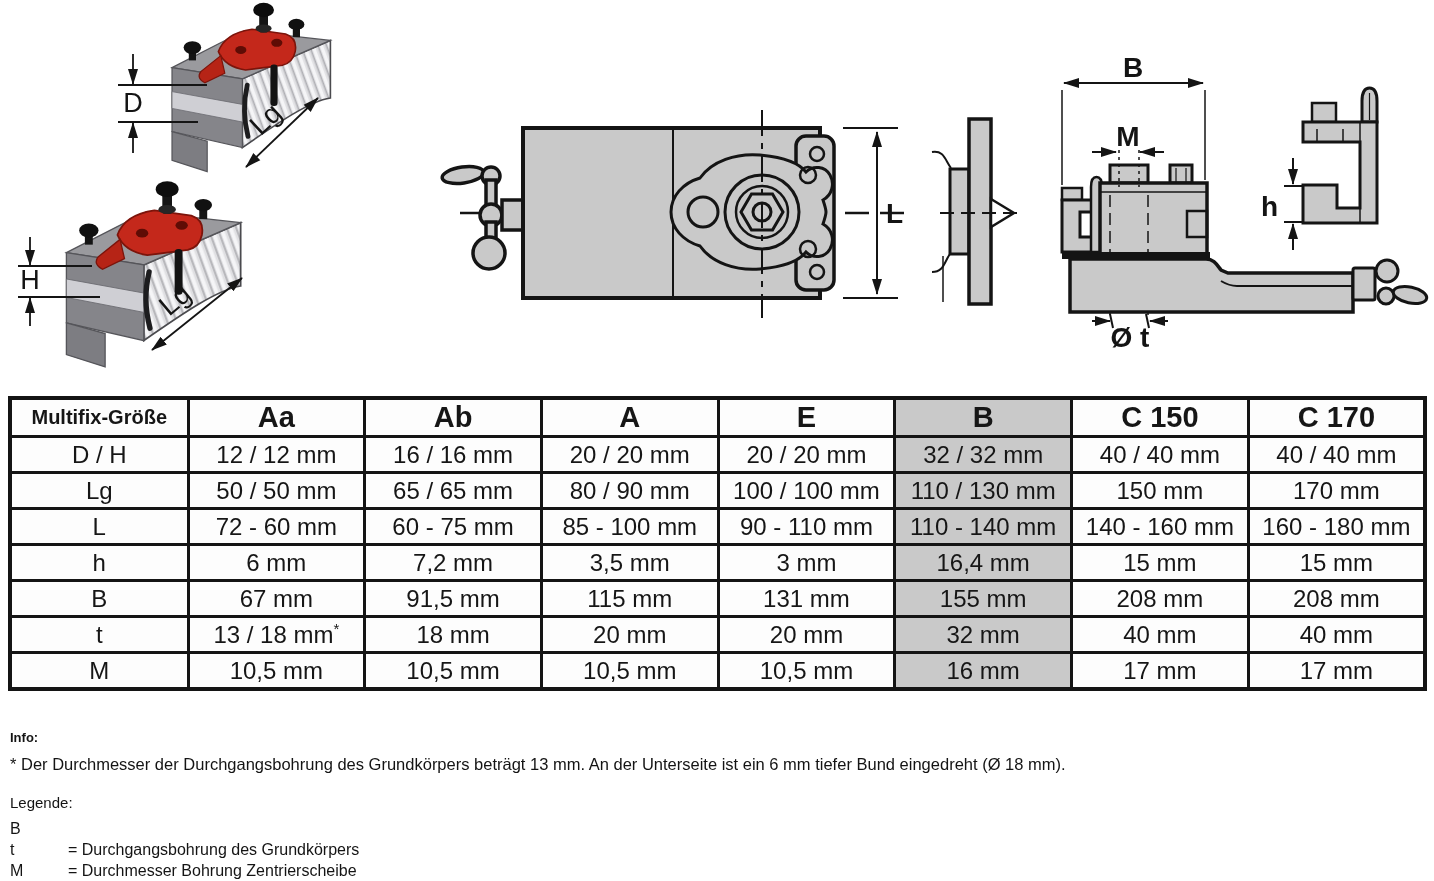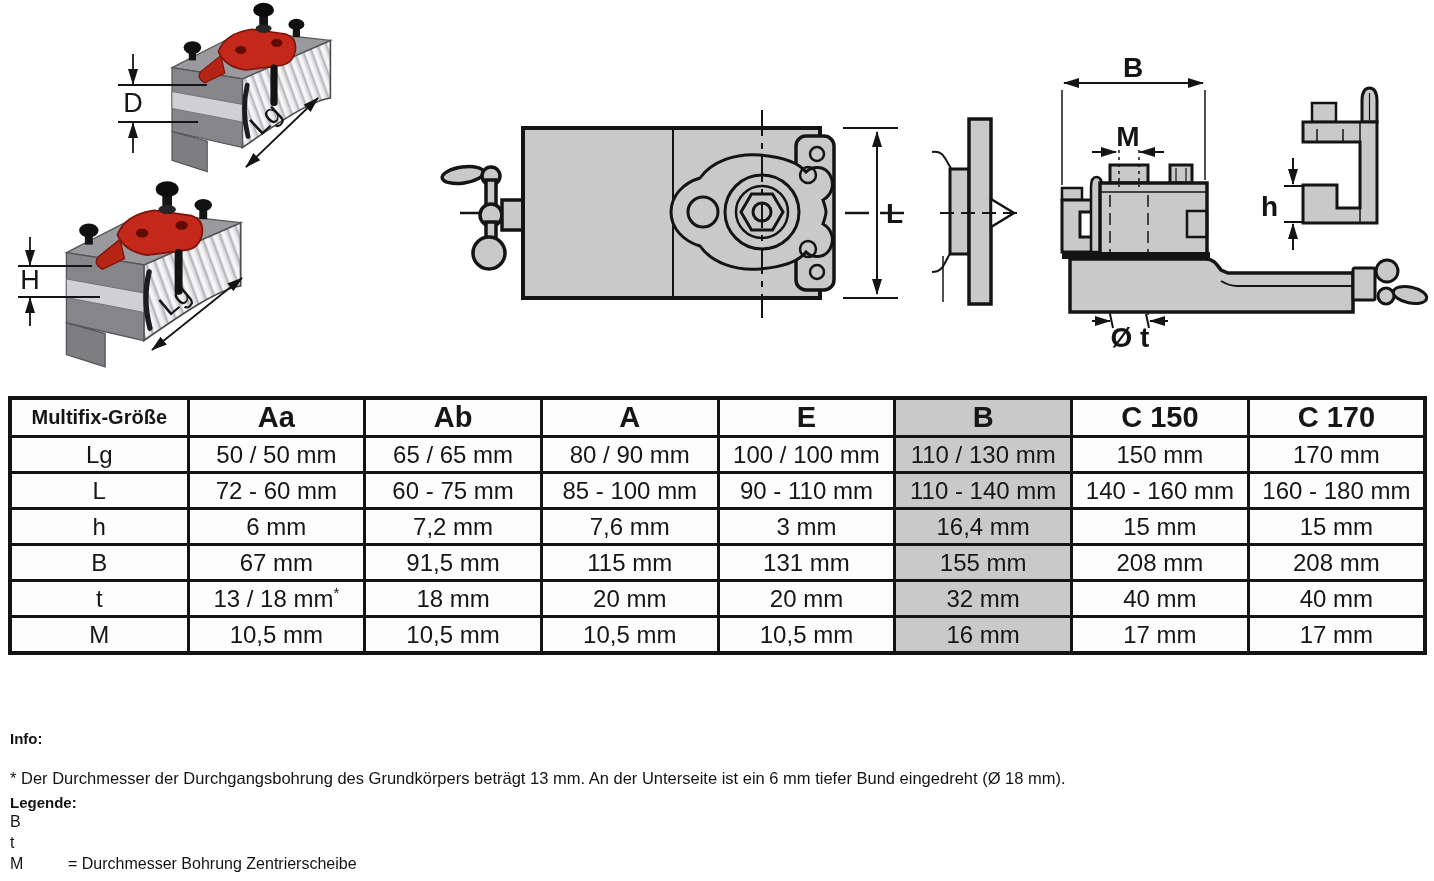--- a/index.html
+++ b/index.html
@@ -15,24 +15,24 @@
             table-layout:fixed;border:4px solid #141414;}
   table.dim th,table.dim td{border:3px solid #141414;text-align:center;vertical-align:middle;
             padding:0;height:33px;white-space:nowrap;overflow:hidden;background:#fdfdfd;
             font-size:24px;font-weight:normal;color:#161616;}
   table.dim thead th{font-size:29px;font-weight:bold;height:35px;margin-top:33px;}
   table.dim thead th.first{font-size:20px;}
   table.dim .hl{background:#c9c9c9;}
   table.dim sup{font-size:15px;line-height:0;}
 
   .info{position:absolute;left:10px;top:730px;}
-  .info .h{font-weight:bold;font-size:15px;margin-bottom:22px;}
+  .info .h{font-weight:bold;font-size:13px;margin-bottom:10px;}
   .info .txt{font-size:16.5px;}
   .legend{position:absolute;left:10px;top:794px;}
-  .legend .h{font-weight:bold;font-size:15px;}
+  .legend .h{font-weight:normal;font-size:15px;margin-bottom:7px;}
   .legend .row{display:flex;font-size:16px;line-height:21px;}
   .legend .sym{width:58px;}
 </style>
 </head>
 <body>
 
 <div class="page">
 
   <svg class="drawings" width="1434" height="394" viewBox="0 0 1434 394">
     <defs>
@@ -221,20 +221,30 @@
         <th>Ab</th>
         <th>A</th>
         <th>E</th>
         <th class="hl">B</th>
         <th>C 150</th>
         <th>C 170</th>
       </tr>
     </thead>
     <tbody>
       <tr>
+        <td>D / H</td>
+        <td>12 / 12 mm</td>
+        <td>16 / 16 mm</td>
+        <td>20 / 20 mm</td>
+        <td>20 / 20 mm</td>
+        <td class="hl">32 / 32 mm</td>
+        <td>40 / 40 mm</td>
+        <td>40 / 40 mm</td>
+      </tr>
+      <tr>
         <td>Lg</td>
         <td>50 / 50 mm</td>
         <td>65 / 65 mm</td>
         <td>80 / 90 mm</td>
         <td>100 / 100 mm</td>
         <td class="hl">110 / 130 mm</td>
         <td>150 mm</td>
         <td>170 mm</td>
       </tr>
       <tr>
@@ -244,21 +254,21 @@
         <td>85 - 100 mm</td>
         <td>90 - 110 mm</td>
         <td class="hl">110 - 140 mm</td>
         <td>140 - 160 mm</td>
         <td>160 - 180 mm</td>
       </tr>
       <tr>
         <td>h</td>
         <td>6 mm</td>
         <td>7,2 mm</td>
-        <td>7,6 mm</td>
+        <td>3,5 mm</td>
         <td>3 mm</td>
         <td class="hl">16,4 mm</td>
         <td>15 mm</td>
         <td>15 mm</td>
       </tr>
       <tr>
         <td>B</td>
         <td>67 mm</td>
         <td>91,5 mm</td>
         <td>115 mm</td>
@@ -295,20 +305,21 @@
     <div class="txt">* Der Durchmesser der Durchgangsbohrung des Grundkörpers beträgt 13 mm. An der Unterseite ist ein 6 mm tiefer Bund eingedreht (Ø 18 mm).</div>
   </div>
 
   <div class="legend">
     <div class="h">Legende:</div>
     <div class="row">
       <span class="sym">B</span>
     </div>
     <div class="row">
       <span class="sym">t</span>
+      <span>= Durchgangsbohrung des Grundkörpers</span>
     </div>
     <div class="row">
       <span class="sym">M</span>
       <span>= Durchmesser Bohrung Zentrierscheibe</span>
     </div>
   </div>
 
 </div>
 
 </body></html>

